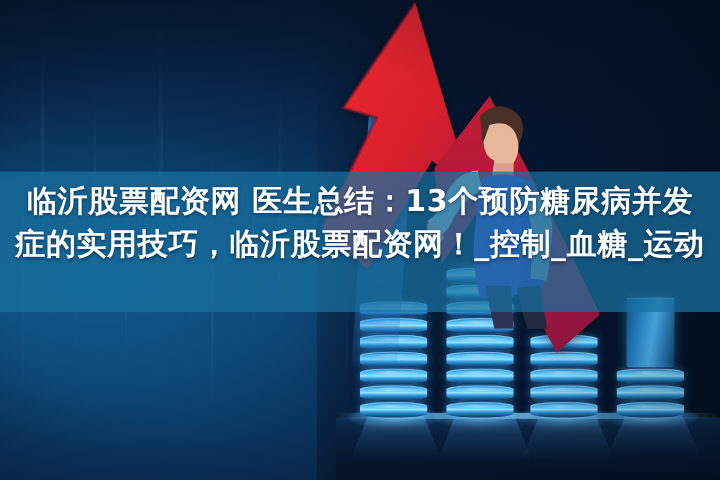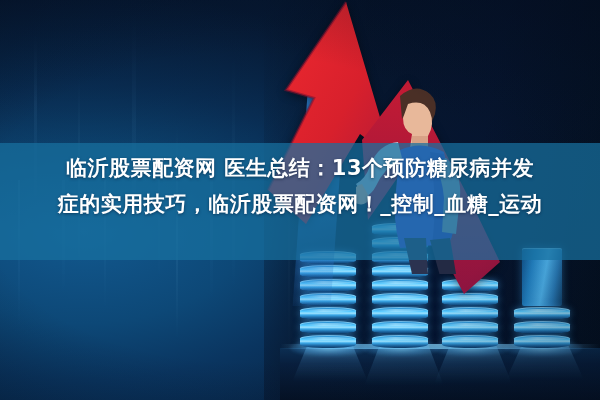--- a/index.html
+++ b/index.html
@@ -160,21 +160,21 @@
     left: 0; right: 0;
     top: 143px;
     height: 117px;
     display: flex;
     flex-direction: column;
     align-items: center;
     justify-content: flex-start;
     padding-top: 7px;
     box-sizing: border-box;
     color: #ffffff;
-    font-size: 21px;
+    font-size: 25px;
     font-weight: bold;
     line-height: 36px;
     letter-spacing: .5px;
     white-space: nowrap;
     text-shadow: 0 1px 3px rgba(0,20,45,.55);
   }
   .cap-line { display: block; }
 </style>
 </head>
 <body>

